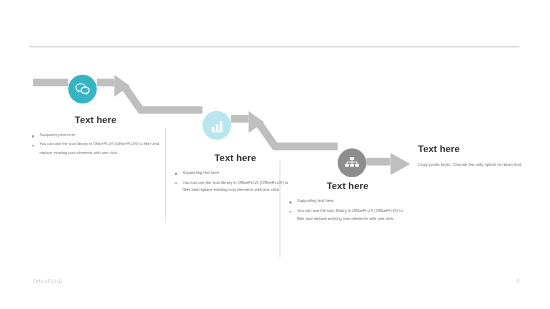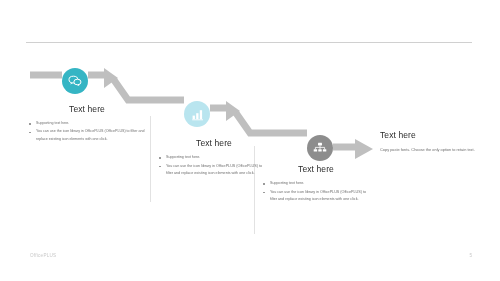--- a/index.html
+++ b/index.html
@@ -67,21 +67,21 @@
     width: 26px; height: 26px;
     background: #8d8d8d;
   }
 
   
   .block {
     position: absolute;
   }
   .block-title {
     font-size: 8.5px;
-    font-weight: normal;
+    font-weight: bold;
     color: #2b2b2b;
     letter-spacing: 0.1px;
     margin: 0 0 6px 0;
   }
   .block-title.centered { text-align: center; }
 
   .bullets {
     list-style: none;
     margin: 0;
     padding: 0;

